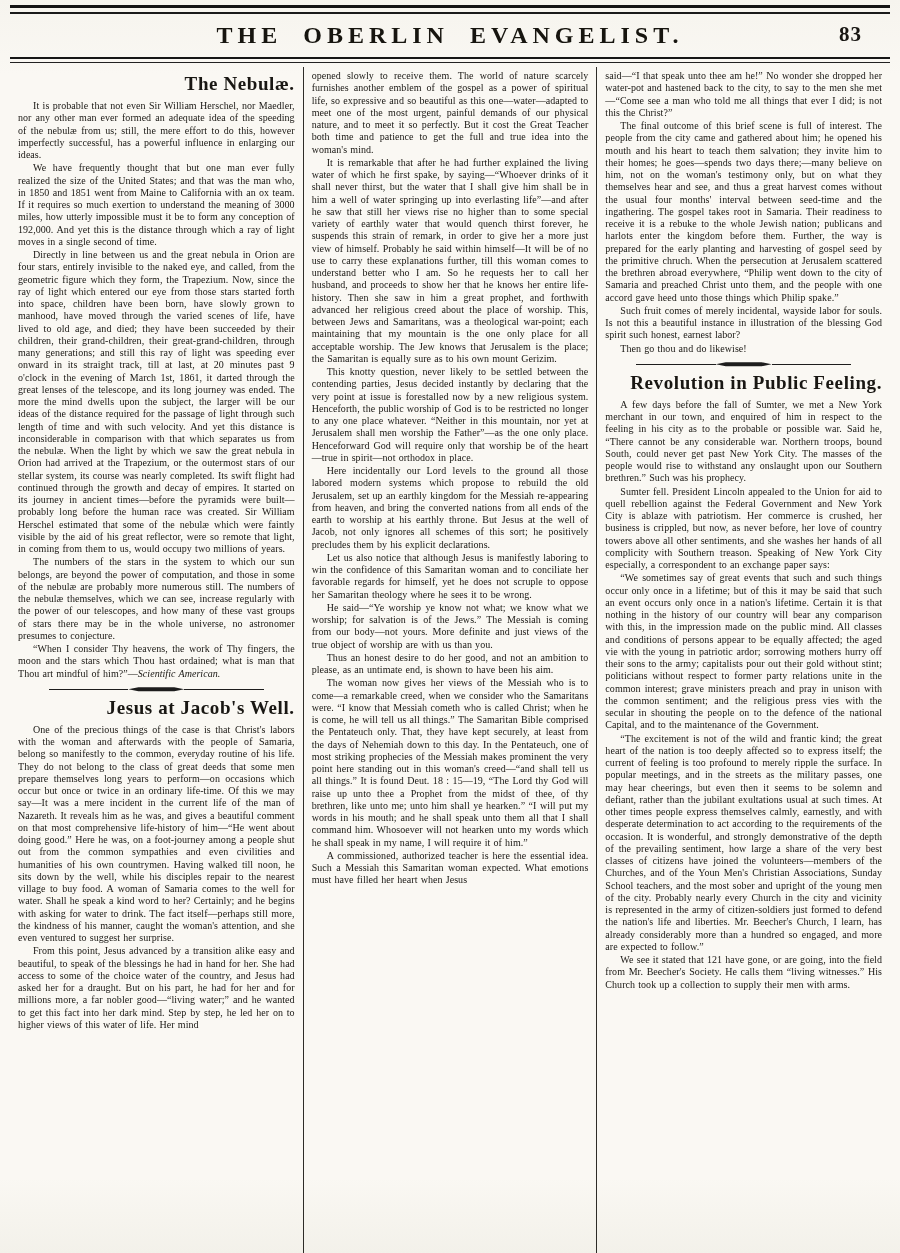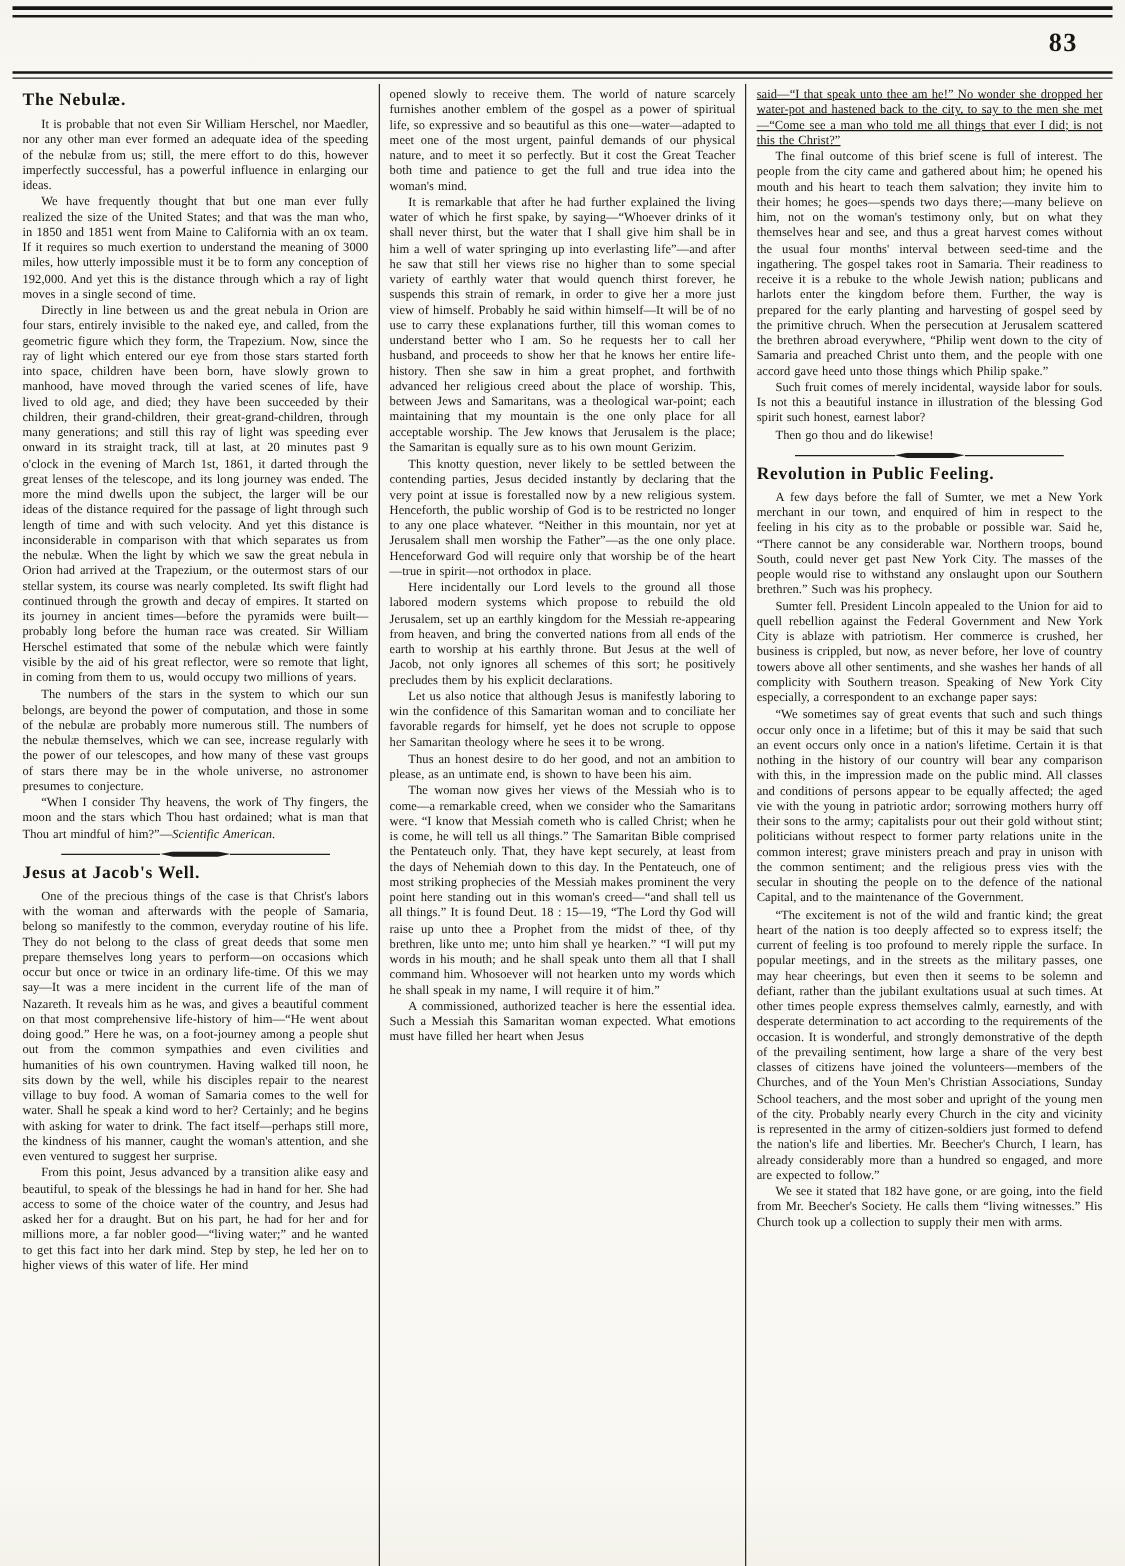--- a/index.html
+++ b/index.html
@@ -41,23 +41,23 @@
   }
   .col {
     flex:1 1 0;
     box-sizing:border-box;
     padding:3px 8px 0 8px;
     overflow:hidden;
   }
   .col + .col { border-left:1.5px solid #2e2c28; }
 
   .article-title {
-    text-align:left;
+    text-align:right;
     font-weight:bold;
-    font-size:14px;
+    font-size:19px;
     letter-spacing:0.6px;
     margin:3px 0 5px 0;
   }
   .para {
     margin:0;
     text-indent:15px;
     text-align:justify;
     font-size:10px;
     line-height:12.25px;
     letter-spacing:0.05px;
@@ -79,20 +79,21 @@
   }
 </style>
 </head>
 <body>
 
 <div class="page">
 
   <div class="rule-a"></div>
 
   <div class="header-row">
+    <div class="masthead">THE OBERLIN EVANGELIST.</div>
     <div class="page-number">83</div>
   </div>
 
   <div class="rule-b"></div>
 
   <div class="columns">
 
     <div class="col">
       <h2 class="article-title">The Nebulæ.</h2>
       <p class="para">It is probable that not even Sir William Herschel, nor Maedler, nor any other man ever formed an adequate idea of the speeding of the nebulæ from us; still, the mere effort to do this, however imperfectly successful, has a powerful influence in enlarging our ideas.</p>
@@ -109,37 +110,38 @@
       <p class="para">One of the precious things of the case is that Christ's labors with the woman and afterwards with the people of Samaria, belong so manifestly to the common, everyday routine of his life. They do not belong to the class of great deeds that some men prepare themselves long years to perform—on occasions which occur but once or twice in an ordinary life-time. Of this we may say—It was a mere incident in the current life of the man of Nazareth. It reveals him as he was, and gives a beautiful comment on that most comprehensive life-history of him—“He went about doing good.” Here he was, on a foot-journey among a people shut out from the common sympathies and even civilities and humanities of his own countrymen. Having walked till noon, he sits down by the well, while his disciples repair to the nearest village to buy food. A woman of Samaria comes to the well for water. Shall he speak a kind word to her? Certainly; and he begins with asking for water to drink. The fact itself—perhaps still more, the kindness of his manner, caught the woman's attention, and she even ventured to suggest her surprise.</p>
       <p class="para">From this point, Jesus advanced by a transition alike easy and beautiful, to speak of the blessings he had in hand for her. She had access to some of the choice water of the country, and Jesus had asked her for a draught. But on his part, he had for her and for millions more, a far nobler good—“living water;” and he wanted to get this fact into her dark mind. Step by step, he led her on to higher views of this water of life. Her mind</p>
     </div>
 
     <div class="col">
       <p class="para" style="text-indent:0;">opened slowly to receive them. The world of nature scarcely furnishes another emblem of the gospel as a power of spiritual life, so expressive and so beautiful as this one—water—adapted to meet one of the most urgent, painful demands of our physical nature, and to meet it so perfectly. But it cost the Great Teacher both time and patience to get the full and true idea into the woman's mind.</p>
       <p class="para">It is remarkable that after he had further explained the living water of which he first spake, by saying—“Whoever drinks of it shall never thirst, but the water that I shall give him shall be in him a well of water springing up into everlasting life”—and after he saw that still her views rise no higher than to some special variety of earthly water that would quench thirst forever, he suspends this strain of remark, in order to give her a more just view of himself. Probably he said within himself—It will be of no use to carry these explanations further, till this woman comes to understand better who I am. So he requests her to call her husband, and proceeds to show her that he knows her entire life-history. Then she saw in him a great prophet, and forthwith advanced her religious creed about the place of worship. This, between Jews and Samaritans, was a theological war-point; each maintaining that my mountain is the one only place for all acceptable worship. The Jew knows that Jerusalem is the place; the Samaritan is equally sure as to his own mount Gerizim.</p>
       <p class="para">This knotty question, never likely to be settled between the contending parties, Jesus decided instantly by declaring that the very point at issue is forestalled now by a new religious system. Henceforth, the public worship of God is to be restricted no longer to any one place whatever. “Neither in this mountain, nor yet at Jerusalem shall men worship the Father”—as the one only place. Henceforward God will require only that worship be of the heart—true in spirit—not orthodox in place.</p>
       <p class="para">Here incidentally our Lord levels to the ground all those labored modern systems which propose to rebuild the old Jerusalem, set up an earthly kingdom for the Messiah re-appearing from heaven, and bring the converted nations from all ends of the earth to worship at his earthly throne. But Jesus at the well of Jacob, not only ignores all schemes of this sort; he positively precludes them by his explicit declarations.</p>
       <p class="para">Let us also notice that although Jesus is manifestly laboring to win the confidence of this Samaritan woman and to conciliate her favorable regards for himself, yet he does not scruple to oppose her Samaritan theology where he sees it to be wrong.</p>
+      <p class="para">He said—“Ye worship ye know not what; we know what we worship; for salvation is of the Jews.” The Messiah is coming from our body—not yours. More definite and just views of the true object of worship are with us than you.</p>
       <p class="para">Thus an honest desire to do her good, and not an ambition to please, as an untimate end, is shown to have been his aim.</p>
       <p class="para">The woman now gives her views of the Messiah who is to come—a remarkable creed, when we consider who the Samaritans were. “I know that Messiah cometh who is called Christ; when he is come, he will tell us all things.” The Samaritan Bible comprised the Pentateuch only. That, they have kept securely, at least from the days of Nehemiah down to this day. In the Pentateuch, one of most striking prophecies of the Messiah makes prominent the very point here standing out in this woman's creed—“and shall tell us all things.” It is found Deut. 18 : 15—19, “The Lord thy God will raise up unto thee a Prophet from the midst of thee, of thy brethren, like unto me; unto him shall ye hearken.” “I will put my words in his mouth; and he shall speak unto them all that I shall command him. Whosoever will not hearken unto my words which he shall speak in my name, I will require it of him.”</p>
       <p class="para">A commissioned, authorized teacher is here the essential idea. Such a Messiah this Samaritan woman expected. What emotions must have filled her heart when Jesus</p>
     </div>
 
     <div class="col">
-      <p class="para" style="text-indent:0;text-decoration:underline;">said—“I that speak unto thee am he!” No wonder she dropped her water-pot and hastened back to the city, to say to the men she met—“Come see a man who told me all things that ever I did; is not this the Christ?”</p>
+      <p class="para" style="text-indent:0;">said—“I that speak unto thee am he!” No wonder she dropped her water-pot and hastened back to the city, to say to the men she met—“Come see a man who told me all things that ever I did; is not this the Christ?”</p>
       <p class="para">The final outcome of this brief scene is full of interest. The people from the city came and gathered about him; he opened his mouth and his heart to teach them salvation; they invite him to their homes; he goes—spends two days there;—many believe on him, not on the woman's testimony only, but on what they themselves hear and see, and thus a great harvest comes without the usual four months' interval between seed-time and the ingathering. The gospel takes root in Samaria. Their readiness to receive it is a rebuke to the whole Jewish nation; publicans and harlots enter the kingdom before them. Further, the way is prepared for the early planting and harvesting of gospel seed by the primitive chruch. When the persecution at Jerusalem scattered the brethren abroad everywhere, “Philip went down to the city of Samaria and preached Christ unto them, and the people with one accord gave heed unto those things which Philip spake.”</p>
       <p class="para">Such fruit comes of merely incidental, wayside labor for souls. Is not this a beautiful instance in illustration of the blessing God spirit such honest, earnest labor?</p>
       <p class="para">Then go thou and do likewise!</p>
 
       <div class="divider">
           <span class="spindle"></span>
         </div>
 
       <h2 class="article-title">Revolution in Public Feeling.</h2>
       <p class="para">A few days before the fall of Sumter, we met a New York merchant in our town, and enquired of him in respect to the feeling in his city as to the probable or possible war. Said he, “There cannot be any considerable war. Northern troops, bound South, could never get past New York City. The masses of the people would rise to withstand any onslaught upon our Southern brethren.” Such was his prophecy.</p>
       <p class="para">Sumter fell. President Lincoln appealed to the Union for aid to quell rebellion against the Federal Government and New York City is ablaze with patriotism. Her commerce is crushed, her business is crippled, but now, as never before, her love of country towers above all other sentiments, and she washes her hands of all complicity with Southern treason. Speaking of New York City especially, a correspondent to an exchange paper says:</p>
       <p class="para">“We sometimes say of great events that such and such things occur only once in a lifetime; but of this it may be said that such an event occurs only once in a nation's lifetime. Certain it is that nothing in the history of our country will bear any comparison with this, in the impression made on the public mind. All classes and conditions of persons appear to be equally affected; the aged vie with the young in patriotic ardor; sorrowing mothers hurry off their sons to the army; capitalists pour out their gold without stint; politicians without respect to former party relations unite in the common interest; grave ministers preach and pray in unison with the common sentiment; and the religious press vies with the secular in shouting the people on to the defence of the national Capital, and to the maintenance of the Government.</p>
       <p class="para">“The excitement is not of the wild and frantic kind; the great heart of the nation is too deeply affected so to express itself; the current of feeling is too profound to merely ripple the surface. In popular meetings, and in the streets as the military passes, one may hear cheerings, but even then it seems to be solemn and defiant, rather than the jubilant exultations usual at such times. At other times people express themselves calmly, earnestly, and with desperate determination to act according to the requirements of the occasion. It is wonderful, and strongly demonstrative of the depth of the prevailing sentiment, how large a share of the very best classes of citizens have joined the volunteers—members of the Churches, and of the Youn Men's Christian Associations, Sunday School teachers, and the most sober and upright of the young men of the city. Probably nearly every Church in the city and vicinity is represented in the army of citizen-soldiers just formed to defend the nation's life and liberties. Mr. Beecher's Church, I learn, has already considerably more than a hundred so engaged, and more are expected to follow.”</p>
-      <p class="para">We see it stated that 182 have gone, or are going, into the field from Mr. Beecher's Society. He calls them “living witnesses.” His Church took up a collection to supply their men with arms.</p>
+      <p class="para">We see it stated that 121 have gone, or are going, into the field from Mr. Beecher's Society. He calls them “living witnesses.” His Church took up a collection to supply their men with arms.</p>
     </div>
 
   </div>
 </div>
 
 </body></html>

